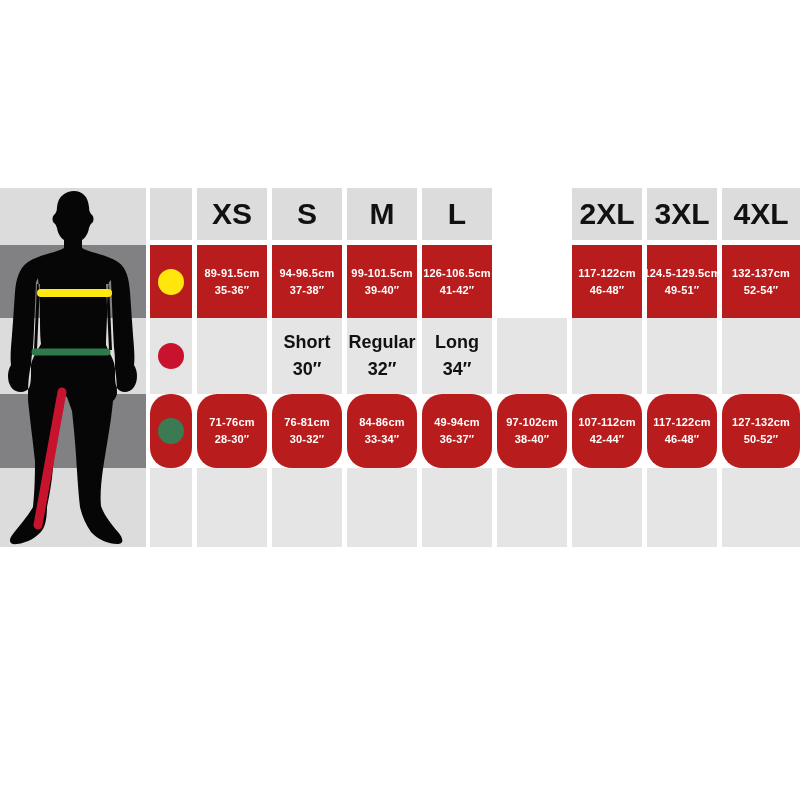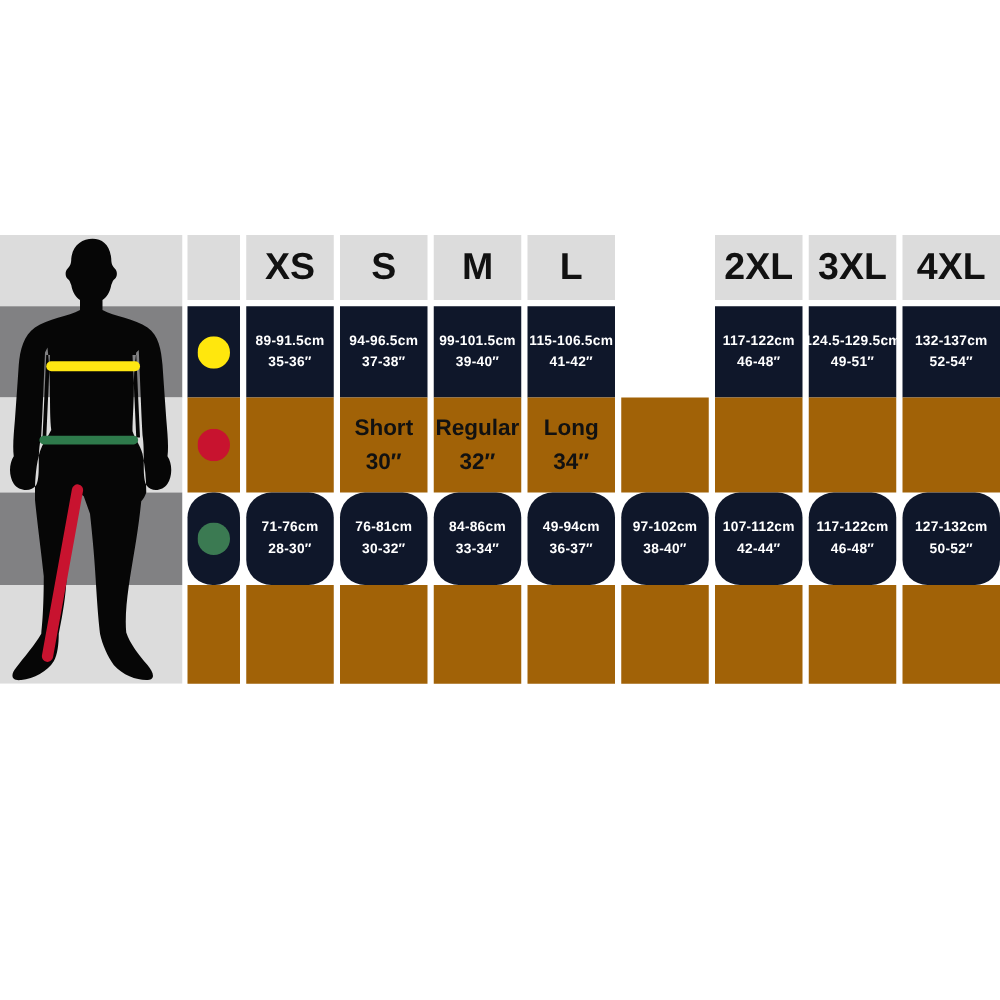--- a/index.html
+++ b/index.html
@@ -8,22 +8,22 @@
   .size-chart{
     position:absolute;left:0;top:188px;width:800px;height:359px;
     display:grid;background:#ffffff;
     grid-template-columns:146px 4px 42px 5px 70px 5px 70px 5px 70px 5px 70px 5px 70px 5px 70px 5px 70px 5px 78px;
     grid-template-rows:52px 5px 73px 76px 74px 79px;
   }
   .figure-cell{grid-column:1;grid-row:1/7;position:relative;}
   .cell{display:flex;flex-direction:column;align-items:center;justify-content:center;
         text-align:center;overflow:visible;}
   .hdr{background:#dcdcdc;color:#111111;font-weight:bold;font-size:30px;letter-spacing:0px;}
-  .dark{background:#0f172a;color:#ffffff;}
-  .light{background:#a16207;color:#111111;}
+  .dark{background:#b91c1c;color:#ffffff;}
+  .light{background:#e5e5e5;color:#111111;}
   .mline{font-size:11px;font-weight:bold;line-height:17px;white-space:nowrap;letter-spacing:.2px;}
   .fitline{font-size:18px;font-weight:bold;line-height:27px;color:#111111;white-space:nowrap;}
   .col-dot{grid-column:3;} .col-xs{grid-column:5;} .col-s{grid-column:7;} .col-m{grid-column:9;}
   .col-l{grid-column:11;} .col-xl{grid-column:13;} .col-2xl{grid-column:15;} .col-3xl{grid-column:17;}
   .col-4xl{grid-column:19;}
   .row-hdr{grid-row:1;} .row-chest{grid-row:3;} .row-leg{grid-row:4;} .row-waist{grid-row:5;border-radius:20px;} .row-foot{grid-row:6;}
 </style>
 </head>
 <body>
 
@@ -93,21 +93,21 @@
       </div>
     <div class="cell dark col-s row-chest">
         <span class="mline">94-96.5cm</span>
         <span class="mline">37-38″</span>
       </div>
     <div class="cell dark col-m row-chest">
         <span class="mline">99-101.5cm</span>
         <span class="mline">39-40″</span>
       </div>
     <div class="cell dark col-l row-chest">
-        <span class="mline">115-106.5cm</span>
+        <span class="mline">126-106.5cm</span>
         <span class="mline">41-42″</span>
       </div>
     <div class="cell dark col-2xl row-chest">
         <span class="mline">117-122cm</span>
         <span class="mline">46-48″</span>
       </div>
     <div class="cell dark col-3xl row-chest">
         <span class="mline">124.5-129.5cm</span>
         <span class="mline">49-51″</span>
       </div>

